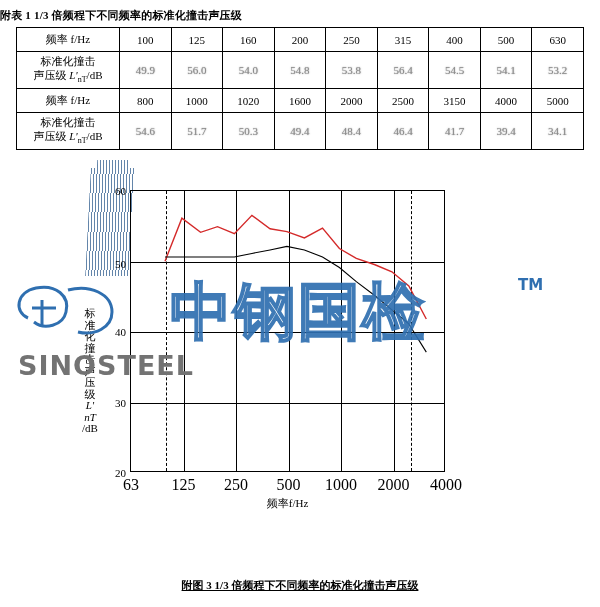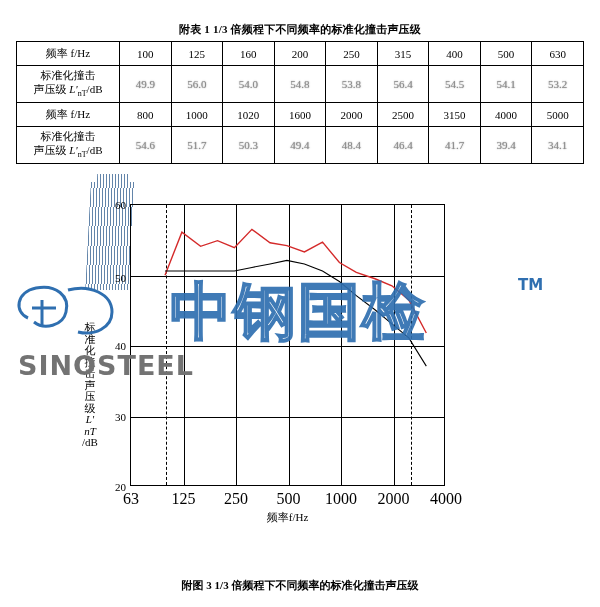--- a/index.html
+++ b/index.html
@@ -16,25 +16,24 @@
     overflow: hidden;
   }
   .page {
     position: relative;
     width: 600px;
     height: 607px;
   }
 
   
   .table-caption {
-    text-align: center;
-    font-size: 11px;
-    font-weight: bold;
-    font-family: "Liberation Serif", serif;
-    padding-top: 22px;
+    font-size: 11px;
+    font-weight: bold;
+    font-family: "Liberation Serif", serif;
+    padding-top: 8px;
     letter-spacing: 0.2px;
   }
 
   
   .table-wrap {
     margin: 4px 16px 0 16px;
   }
   table.data {
     border-collapse: collapse;
     width: 568px;
@@ -238,20 +237,21 @@
   
   .fig-caption {
     position: absolute;
     left: 0;
     top: 578px;
     width: 600px;
     text-align: center;
     font-size: 11px;
     font-weight: bold;
     font-family: "Liberation Serif", serif;
+    text-decoration: underline;
   }
 </style>
 </head>
 <body>
 
 <div class="page">
 
   <div class="table-caption">附表 1   1/3 倍频程下不同频率的标准化撞击声压级</div>
 
   <div class="table-wrap">

